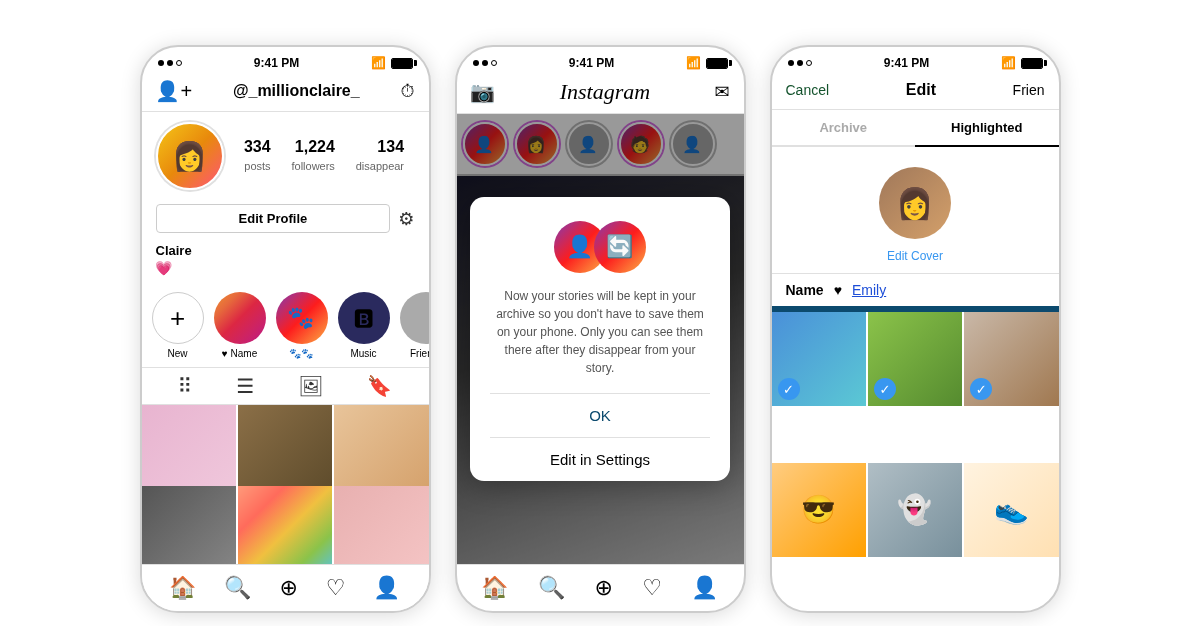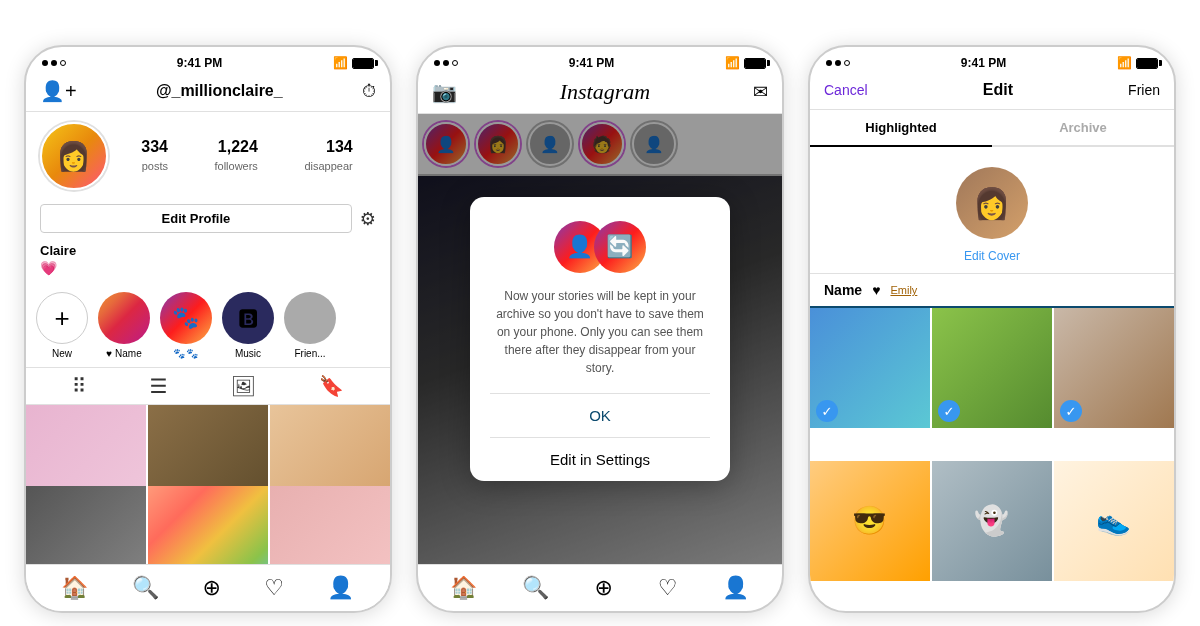--- a/index.html
+++ b/index.html
@@ -19,21 +19,21 @@
       align-items: center;
       justify-content: center;
       padding: 20px;
       background: #fff;
       width: 100%;
       height: 100%;
     }
 
     
     .phone {
-      width: 368px;
+      width: 291px;
       height: 568px;
       border-radius: 38px;
       border: 2px solid #ccc;
       background: #fff;
       overflow: hidden;
       box-shadow: 0 2px 20px rgba(0,0,0,0.15);
       display: flex;
       flex-direction: column;
       flex-shrink: 0;
       margin-top: 32px;
@@ -334,21 +334,21 @@
     }
 
     
     .edit-nav {
       display: flex;
       justify-content: space-between;
       align-items: center;
       padding: 6px 14px 10px;
       border-bottom: 1px solid #e0e0e0;
     }
-    .edit-cancel { font-size: 14px; color: #6d28d9; }
+    .edit-cancel { font-size: 14px; color: #14532d; }
     .edit-title-text { font-size: 16px; font-weight: 600; }
     .edit-done { font-size: 14px; color: #000; }
 
     .highlight-tabs {
       display: flex;
       border-bottom: 2px solid #e0e0e0;
     }
     .h-tab {
       flex: 1;
       text-align: center;
@@ -382,26 +382,26 @@
       color: #3897f0;
       margin-top: 4px;
       text-align: right;
     }
 
     .highlight-name-row {
       display: flex;
       align-items: center;
       padding: 8px 14px;
       border-top: 1px solid #e0e0e0;
-      border-bottom: 2px solid #0c4a6e;
+      border-bottom: 6px solid #0c4a6e;
       gap: 10px;
     }
     .name-label { font-size: 14px; font-weight: 600; }
     .name-heart { font-size: 14px; }
-    .name-value { font-size: 11px; color: #a16207; text-decoration: underline; }
+    .name-value { font-size: 14px; color: #1d4ed8; text-decoration: underline; }
 
     .photos-grid {
       display: grid;
       grid-template-columns: repeat(3, 1fr);
       gap: 2px;
       flex: 1;
       overflow: hidden;
     }
     .pg-cell {
       position: relative;
@@ -606,22 +606,22 @@
           </div>
       </div>
     </div>
     <div class="screen-content">
       <div class="edit-nav">
         <span class="edit-cancel">Cancel</span>
         <span class="edit-title-text">Edit</span>
         <span class="edit-done">Frien</span>
       </div>
       <div class="highlight-tabs">
+        <div class="h-tab">Archive</div>
         <div class="h-tab active">Highlighted</div>
-        <div class="h-tab">Archive</div>
       </div>
       <div class="highlight-cover">
         <div class="cover-circle">👩</div>
         <span class="edit-cover-link">Edit Cover</span>
       </div>
       <div class="highlight-name-row">
         <span class="name-label">Name</span>
         <span class="name-heart">♥</span>
         <span class="name-value">Emily</span>
       </div>

